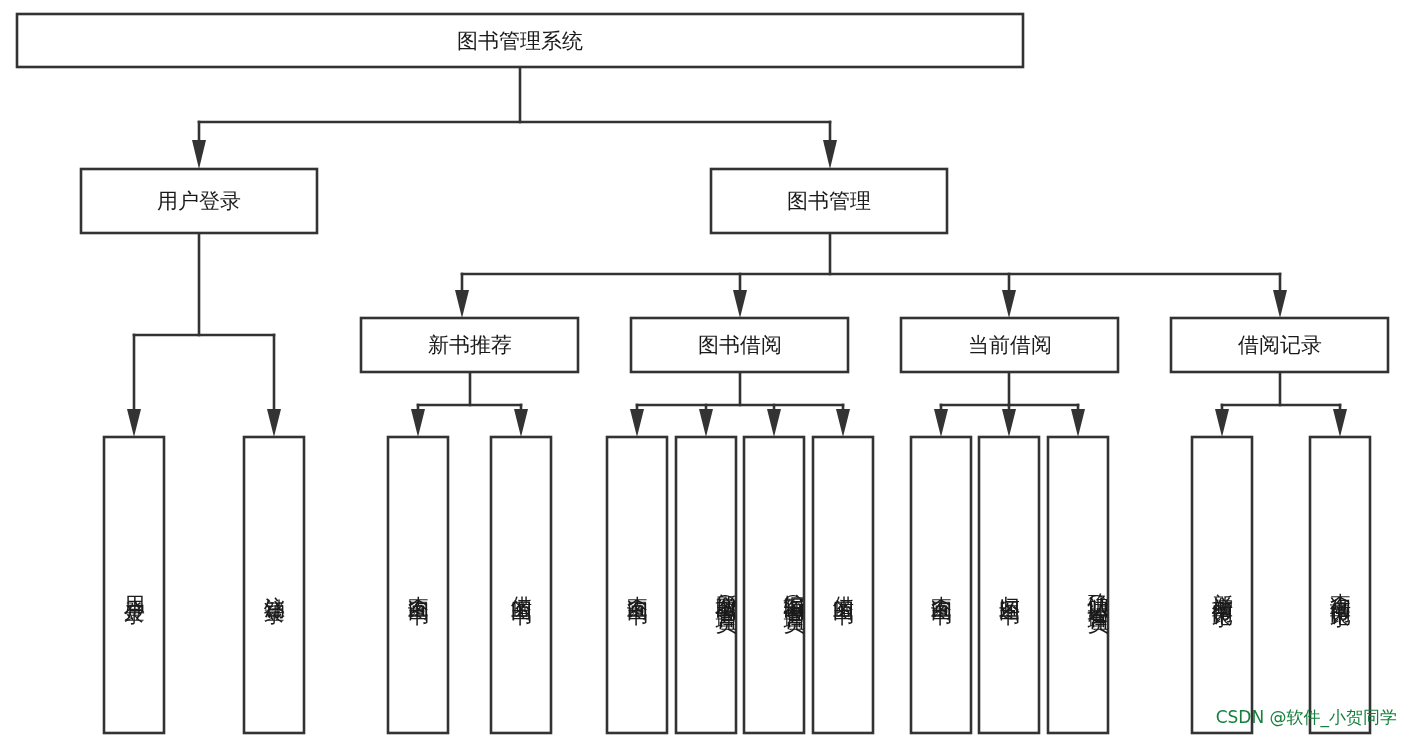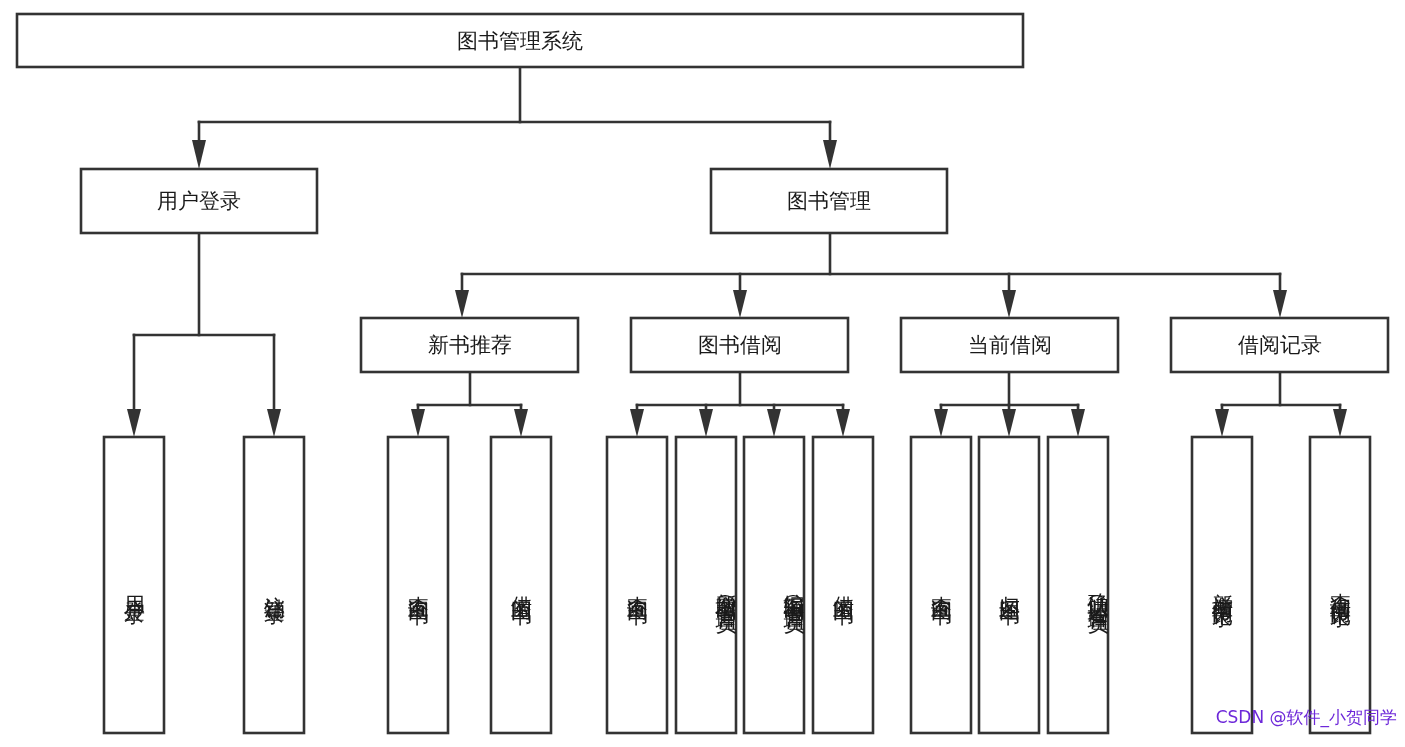--- a/index.html
+++ b/index.html
@@ -65,21 +65,21 @@
   }
   .leaf-label.centered {
     align-items: center;
   }
   #watermark {
     position: absolute;
     right: 8px;
     bottom: 4px;
     font-family: "DejaVu Sans", "Liberation Sans", sans-serif;
     font-size: 17px;
-    color: #6d28d9;
+    color: #15803d;
     white-space: nowrap;
   }
 </style>
 </head>
 <body>
 
 <div id="diagram-root">
 
   <svg class="diagram-svg" viewBox="0 0 1405 747">
     <defs></defs>

